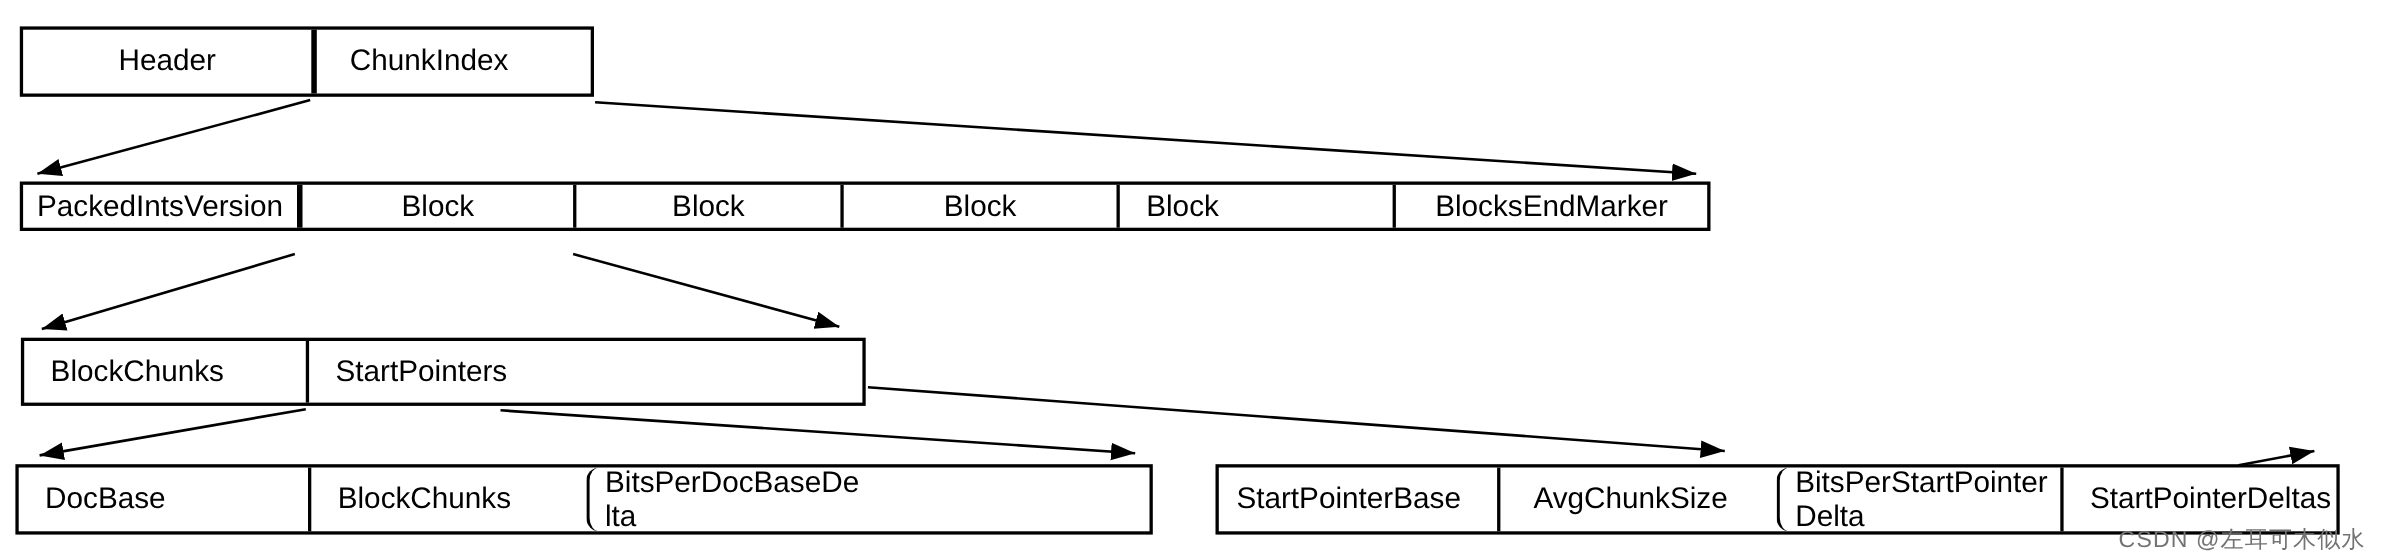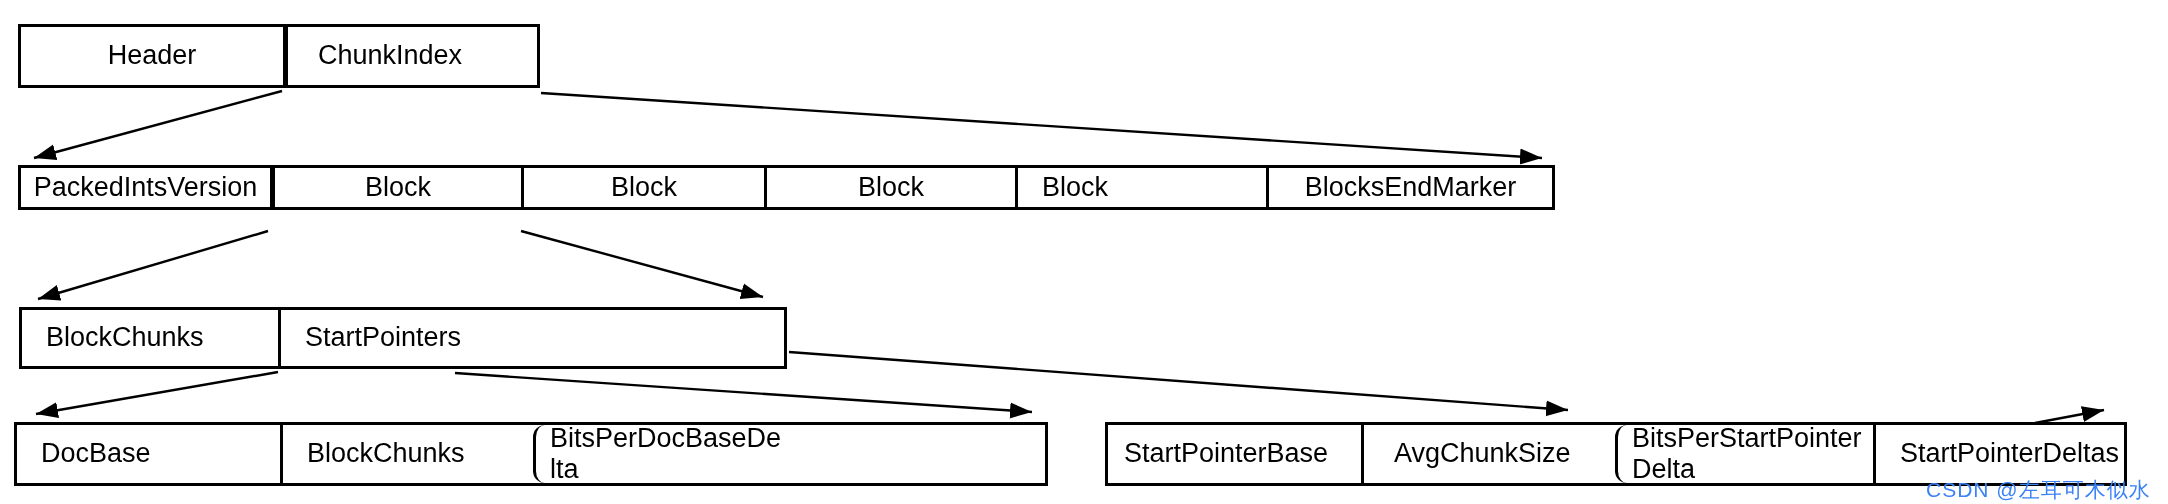--- a/index.html
+++ b/index.html
@@ -29,21 +29,21 @@
   #row-startptrs  {left:1105px;top:422px; width:1022px; height:64px;}
   
   .w262{flex:0 0 262px;} .w249{flex:0 0 249px;} .w251{flex:0 0 251px;}
   .w243{flex:0 0 243px;} .w256{flex:0 0 256px;} .w254{flex:0 0 254px;}
   .w263{flex:0 0 263px;} .w253{flex:0 0 253px;} .w258{flex:0 0 258px;border-radius:12px;}
   .grow{flex:1 1 auto;}
   svg#arrows{position:absolute;left:0;top:0;width:2168px;height:504px;pointer-events:none;}
   svg#arrows line{stroke:#000;stroke-width:2.4;}
   #watermark{
     position:absolute;left:1926px;top:476px;font-size:21px;
-    color:#3b82f6;letter-spacing:1px;white-space:nowrap;
+    color:#737373;letter-spacing:1px;white-space:nowrap;
   }
 </style>
 </head>
 <body>
 
 <div id="canvas">
 
   <div class="row" id="row-top">
     <div class="cell center w262">Header</div>
     <div class="cell thick grow" style="padding-left:30px;">ChunkIndex</div>

